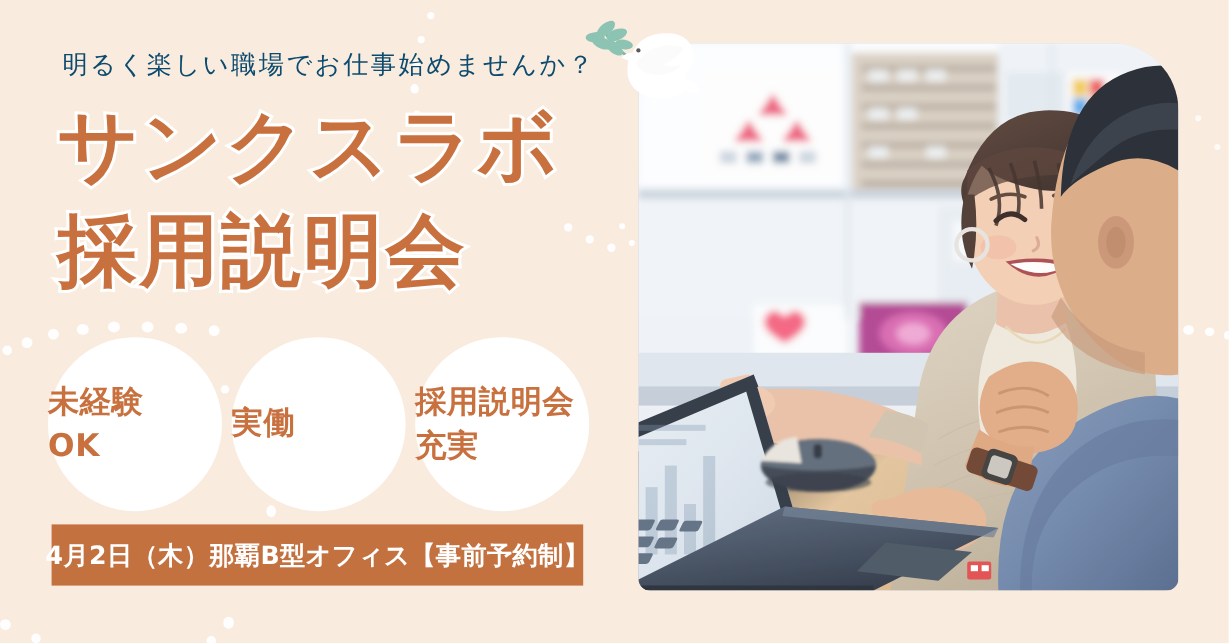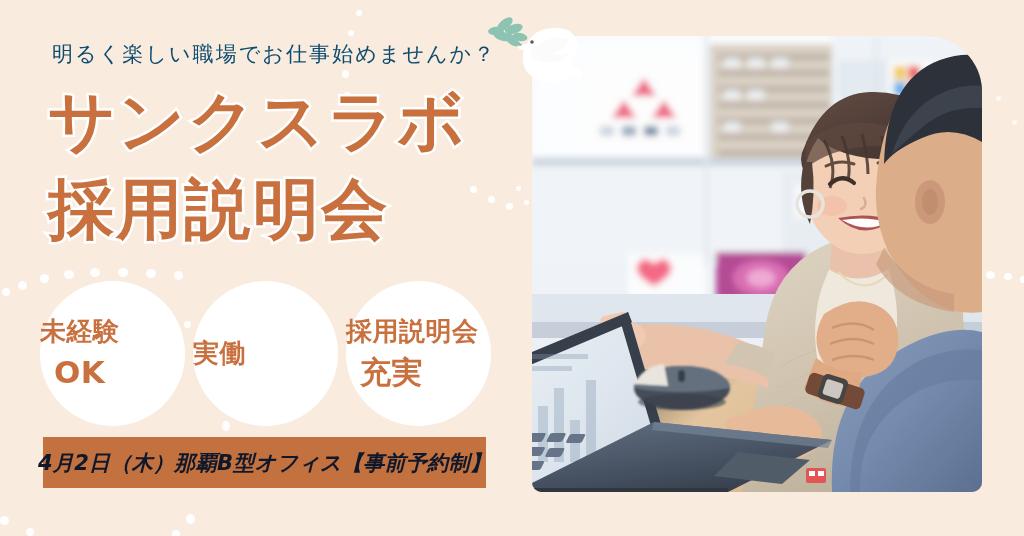--- a/index.html
+++ b/index.html
@@ -114,41 +114,40 @@
     flex-direction: column;
     align-items: flex-start;
     justify-content: center;
     color: #c8713f;
     font-weight: 700;
     font-size: 26px;
     line-height: 1.42;
     letter-spacing: .02em;
     font-family: "DejaVu Sans", sans-serif;
   }
-  .badge .l2 { font-size: 31px; margin-left: 14px; }
+  .badge .l2 { font-size: 26px; }
 
   
   .banner {
     position: absolute;
     left: 43px;
     top: 437px;
     width: 443px;
     height: 51px;
     background: #c2713f;
     display: flex;
     align-items: center;
     justify-content: center;
-    color: #0f172a;
+    color: #ffffff;
     font-size: 21px;
     font-weight: 700;
     letter-spacing: .015em;
     font-family: "DejaVu Sans", sans-serif;
     white-space: nowrap;
     z-index: 5;
-    font-style: italic;
   }
 </style>
 </head>
 <body>
 
 <div id="poster">
 
   <div class="dots-layer">
 
     <div class="dot" style="left:356px; top:10px;  width:6px;  height:6px;"></div>

